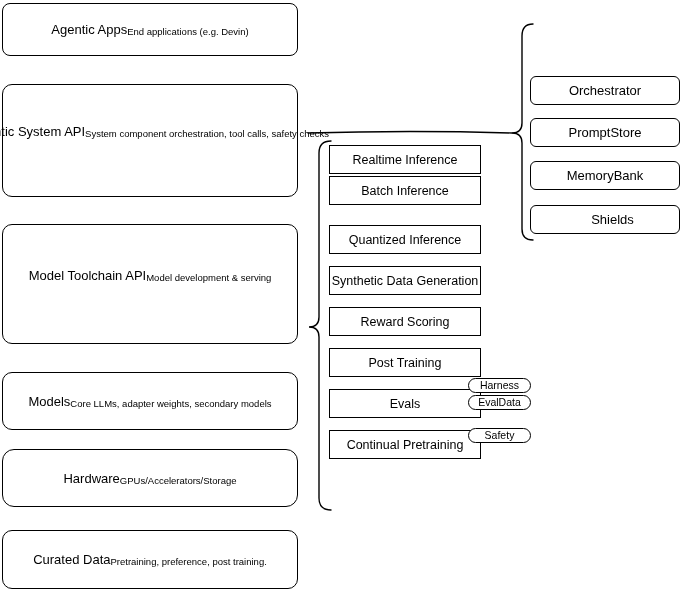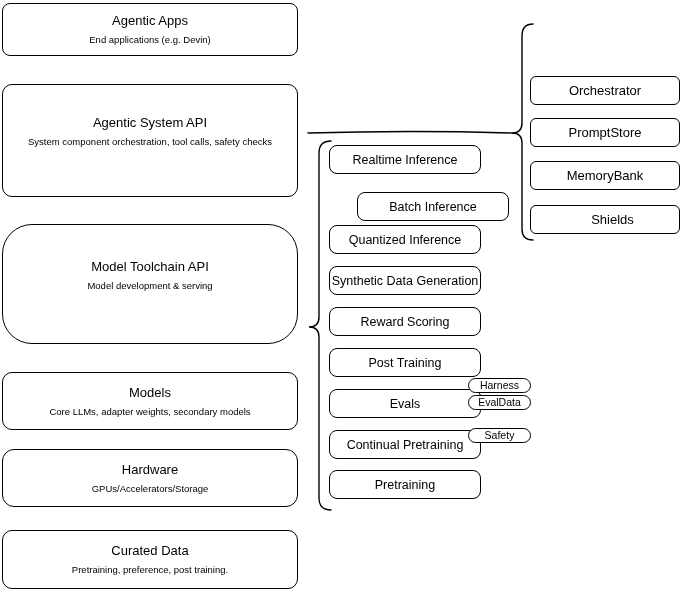--- a/index.html
+++ b/index.html
@@ -24,27 +24,27 @@
     box-sizing: border-box;
     border: 1.4px solid #000;
     background: #fff;
     display: flex;
     align-items: center;
     justify-content: center;
     text-align: center;
     z-index: 2;
   }
   .lbox { left: 2px; width: 296px; }
-  .stack { display: flex; flex-direction: column; align-items: center; }
+  .stack { display: flex; flex-direction: row; align-items: flex-end; }
   .tall .stack { transform: translateY(-9px); }
   .title { font-size: 13px; line-height: 16px; white-space: nowrap; }
   .sub   { font-size: 9.5px; line-height: 12px; margin-top: 5px; white-space: nowrap; color: #000; }
   .mbox {
     left: 329px; width: 152px; height: 29px;
-    border-radius: 8px; font-size: 12.5px; white-space: nowrap;
+    border-radius: 0; font-size: 12.5px; white-space: nowrap;
   }
   .rbox {
     left: 530px; width: 150px; height: 29px;
     border-radius: 6px; font-size: 13px; white-space: nowrap;
   }
   .pill {
     position: absolute;
     left: 468px; width: 63px; height: 15px;
     box-sizing: border-box;
     border: 1.3px solid #000;
@@ -73,21 +73,21 @@
     </div>
   </div>
 
   <div class="box lbox tall" style="top:84px; height:113px; border-radius:10px;">
     <div class="stack">
       <div class="title">Agentic System API</div>
       <div class="sub">System component orchestration, tool calls, safety checks</div>
     </div>
   </div>
 
-  <div class="box lbox tall" style="top:224px; height:120px; border-radius:30px;">
+  <div class="box lbox tall" style="top:224px; height:120px; border-radius:10px;">
     <div class="stack">
       <div class="title">Model Toolchain API</div>
       <div class="sub">Model development &amp; serving</div>
     </div>
   </div>
 
   <div class="box lbox" style="top:372px; height:58px; border-radius:10px;">
     <div class="stack">
       <div class="title">Models</div>
       <div class="sub">Core LLMs, adapter weights, secondary models</div>
@@ -104,43 +104,40 @@
   <div class="box lbox" style="top:530px; height:59px; border-radius:10px;">
     <div class="stack">
       <div class="title">Curated Data</div>
       <div class="sub">Pretraining, preference, post training.</div>
     </div>
   </div>
 
   <div class="box mbox" style="top:145px;">
     <span>Realtime Inference</span>
   </div>
-  <div class="box mbox" style="top:192px;margin-left:28px;">
+  <div class="box mbox" style="top:176px;">
     <span>Batch Inference</span>
   </div>
   <div class="box mbox" style="top:225px;">
     <span>Quantized Inference</span>
   </div>
   <div class="box mbox" style="top:307px;">
     <span>Reward Scoring</span>
   </div>
   <div class="box mbox" style="top:266px;">
     <span>Synthetic Data Generation</span>
   </div>
   <div class="box mbox" style="top:348px;">
     <span>Post Training</span>
   </div>
   <div class="box mbox" style="top:389px;">
     <span>Evals</span>
   </div>
   <div class="box mbox" style="top:430px;">
     <span>Continual Pretraining</span>
-  </div>
-  <div class="box mbox" style="top:470px;">
-    <span>Pretraining</span>
   </div>
 
   <div class="pill" style="top:378px;">
     <span>Harness</span>
   </div>
   <div class="pill" style="top:395px;">
     <span>EvalData</span>
   </div>
   <div class="pill" style="top:428px;">
     <span>Safety</span>

